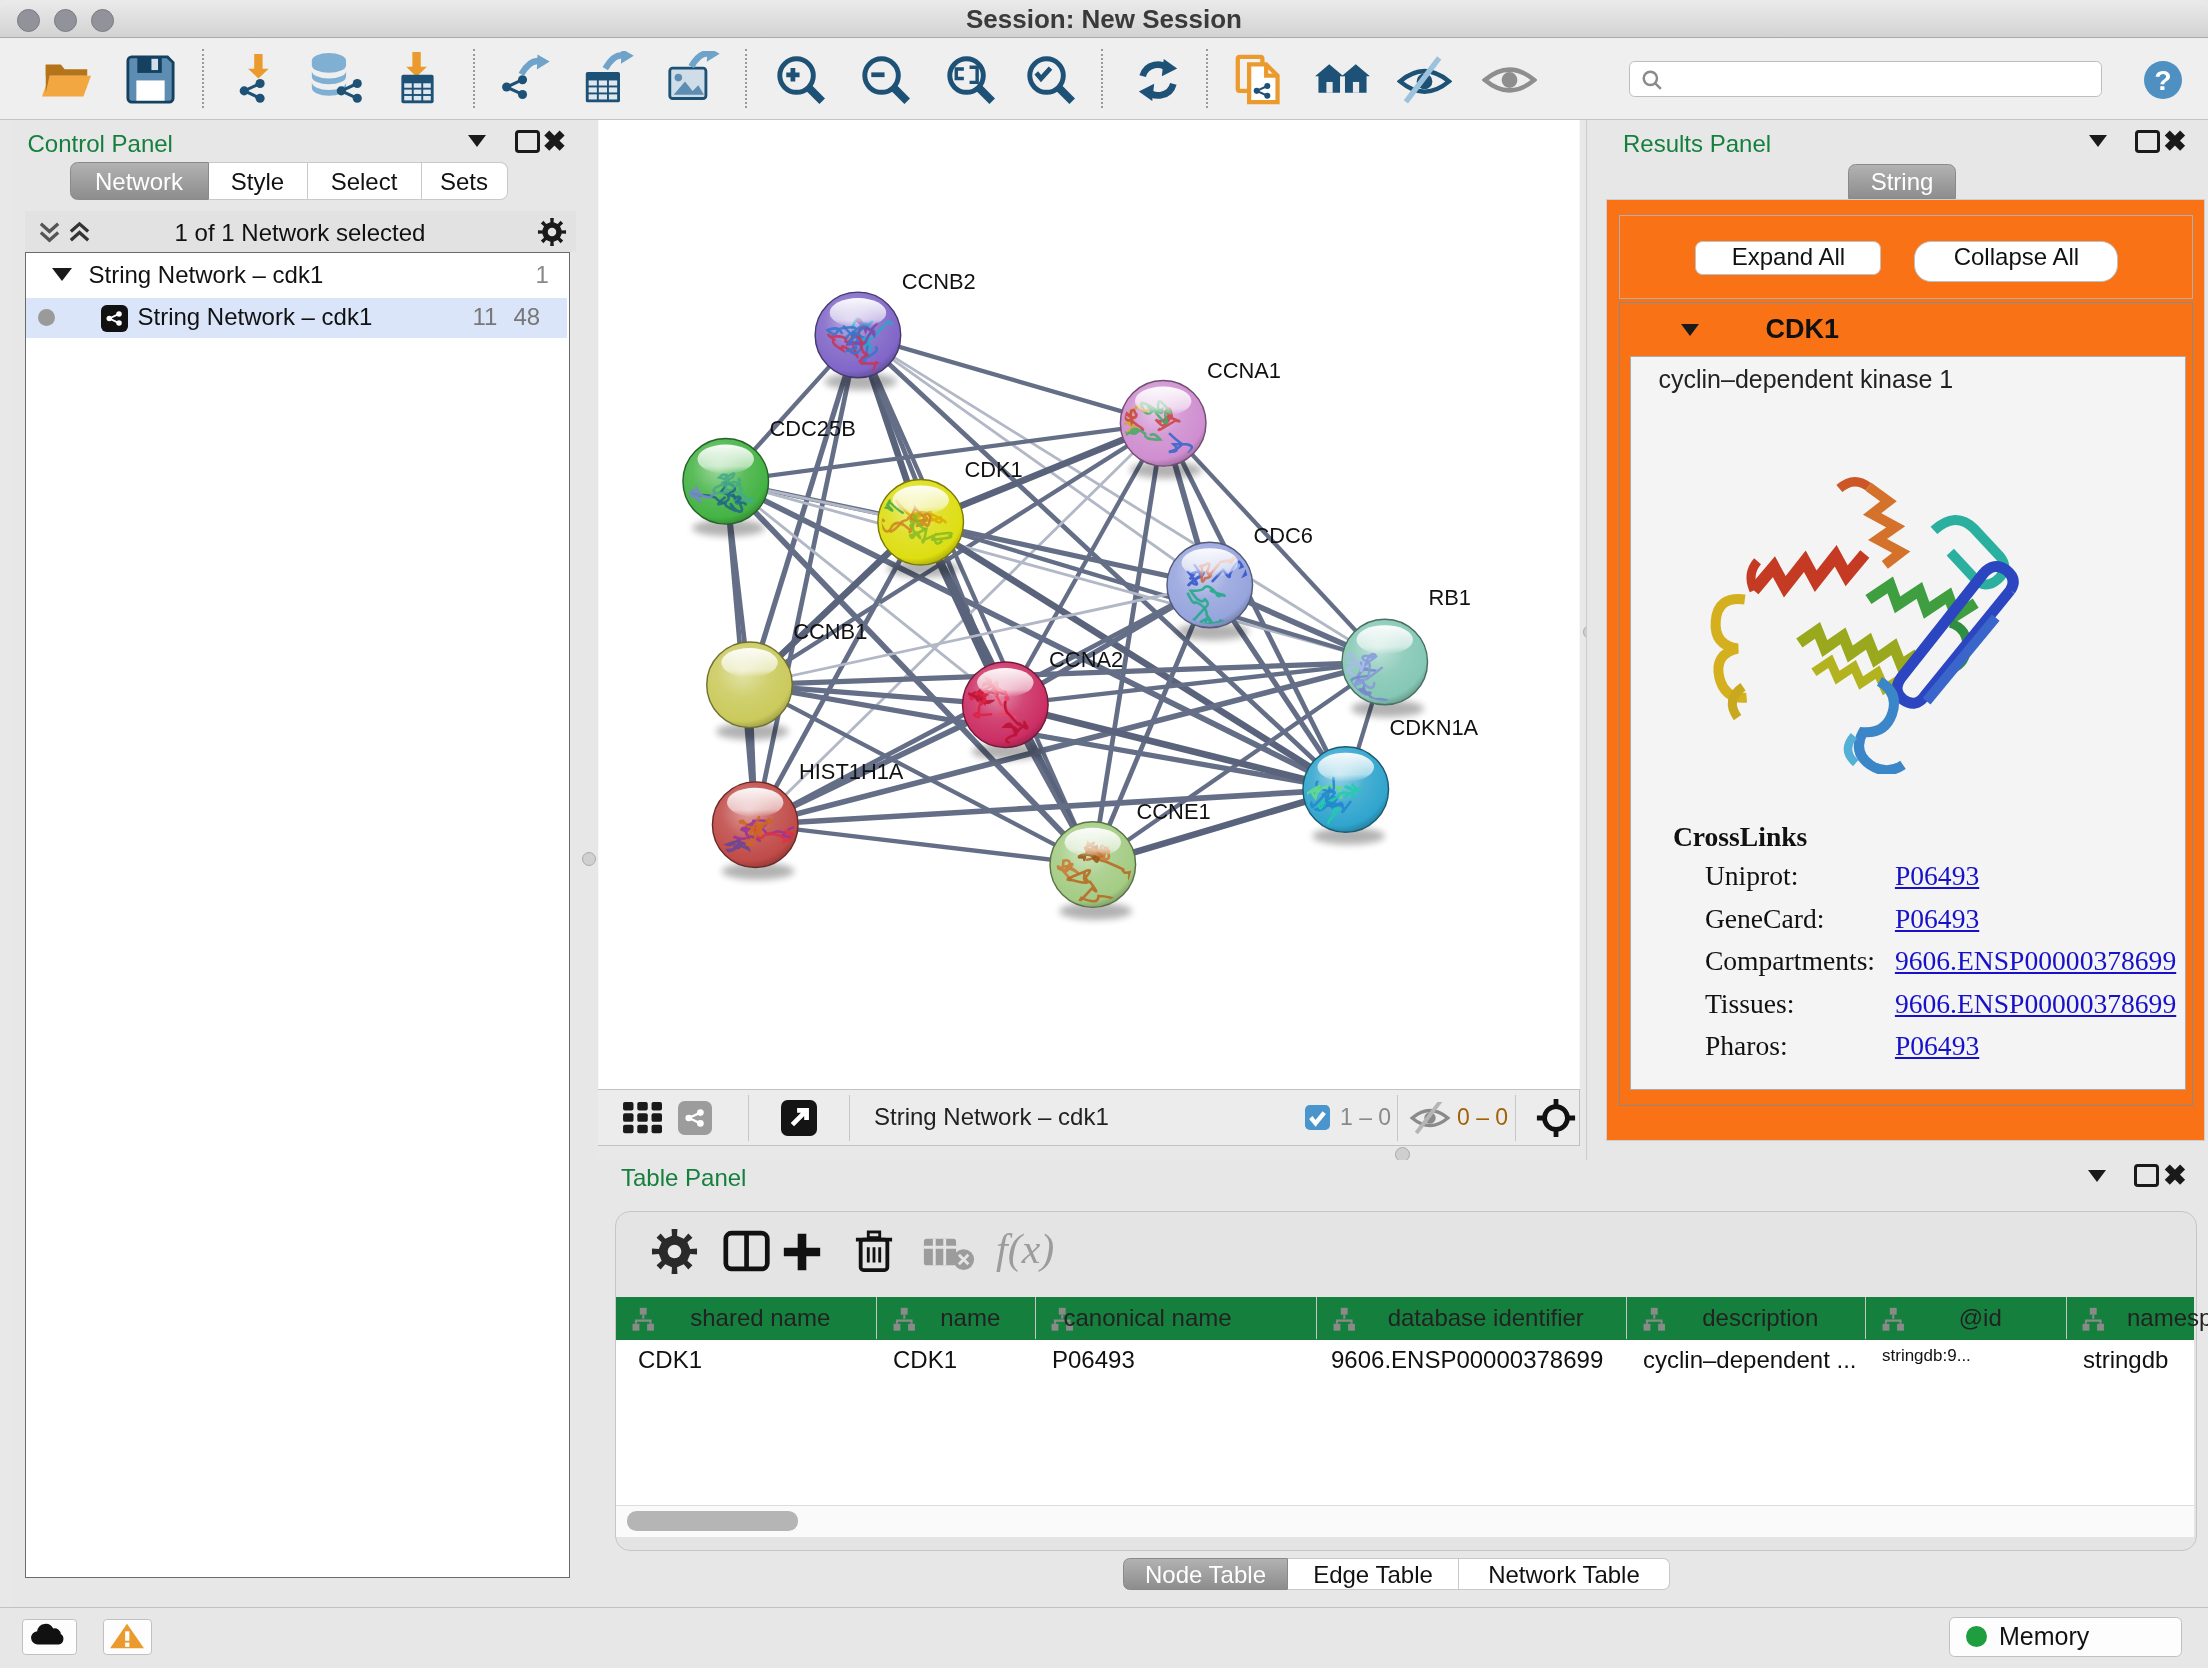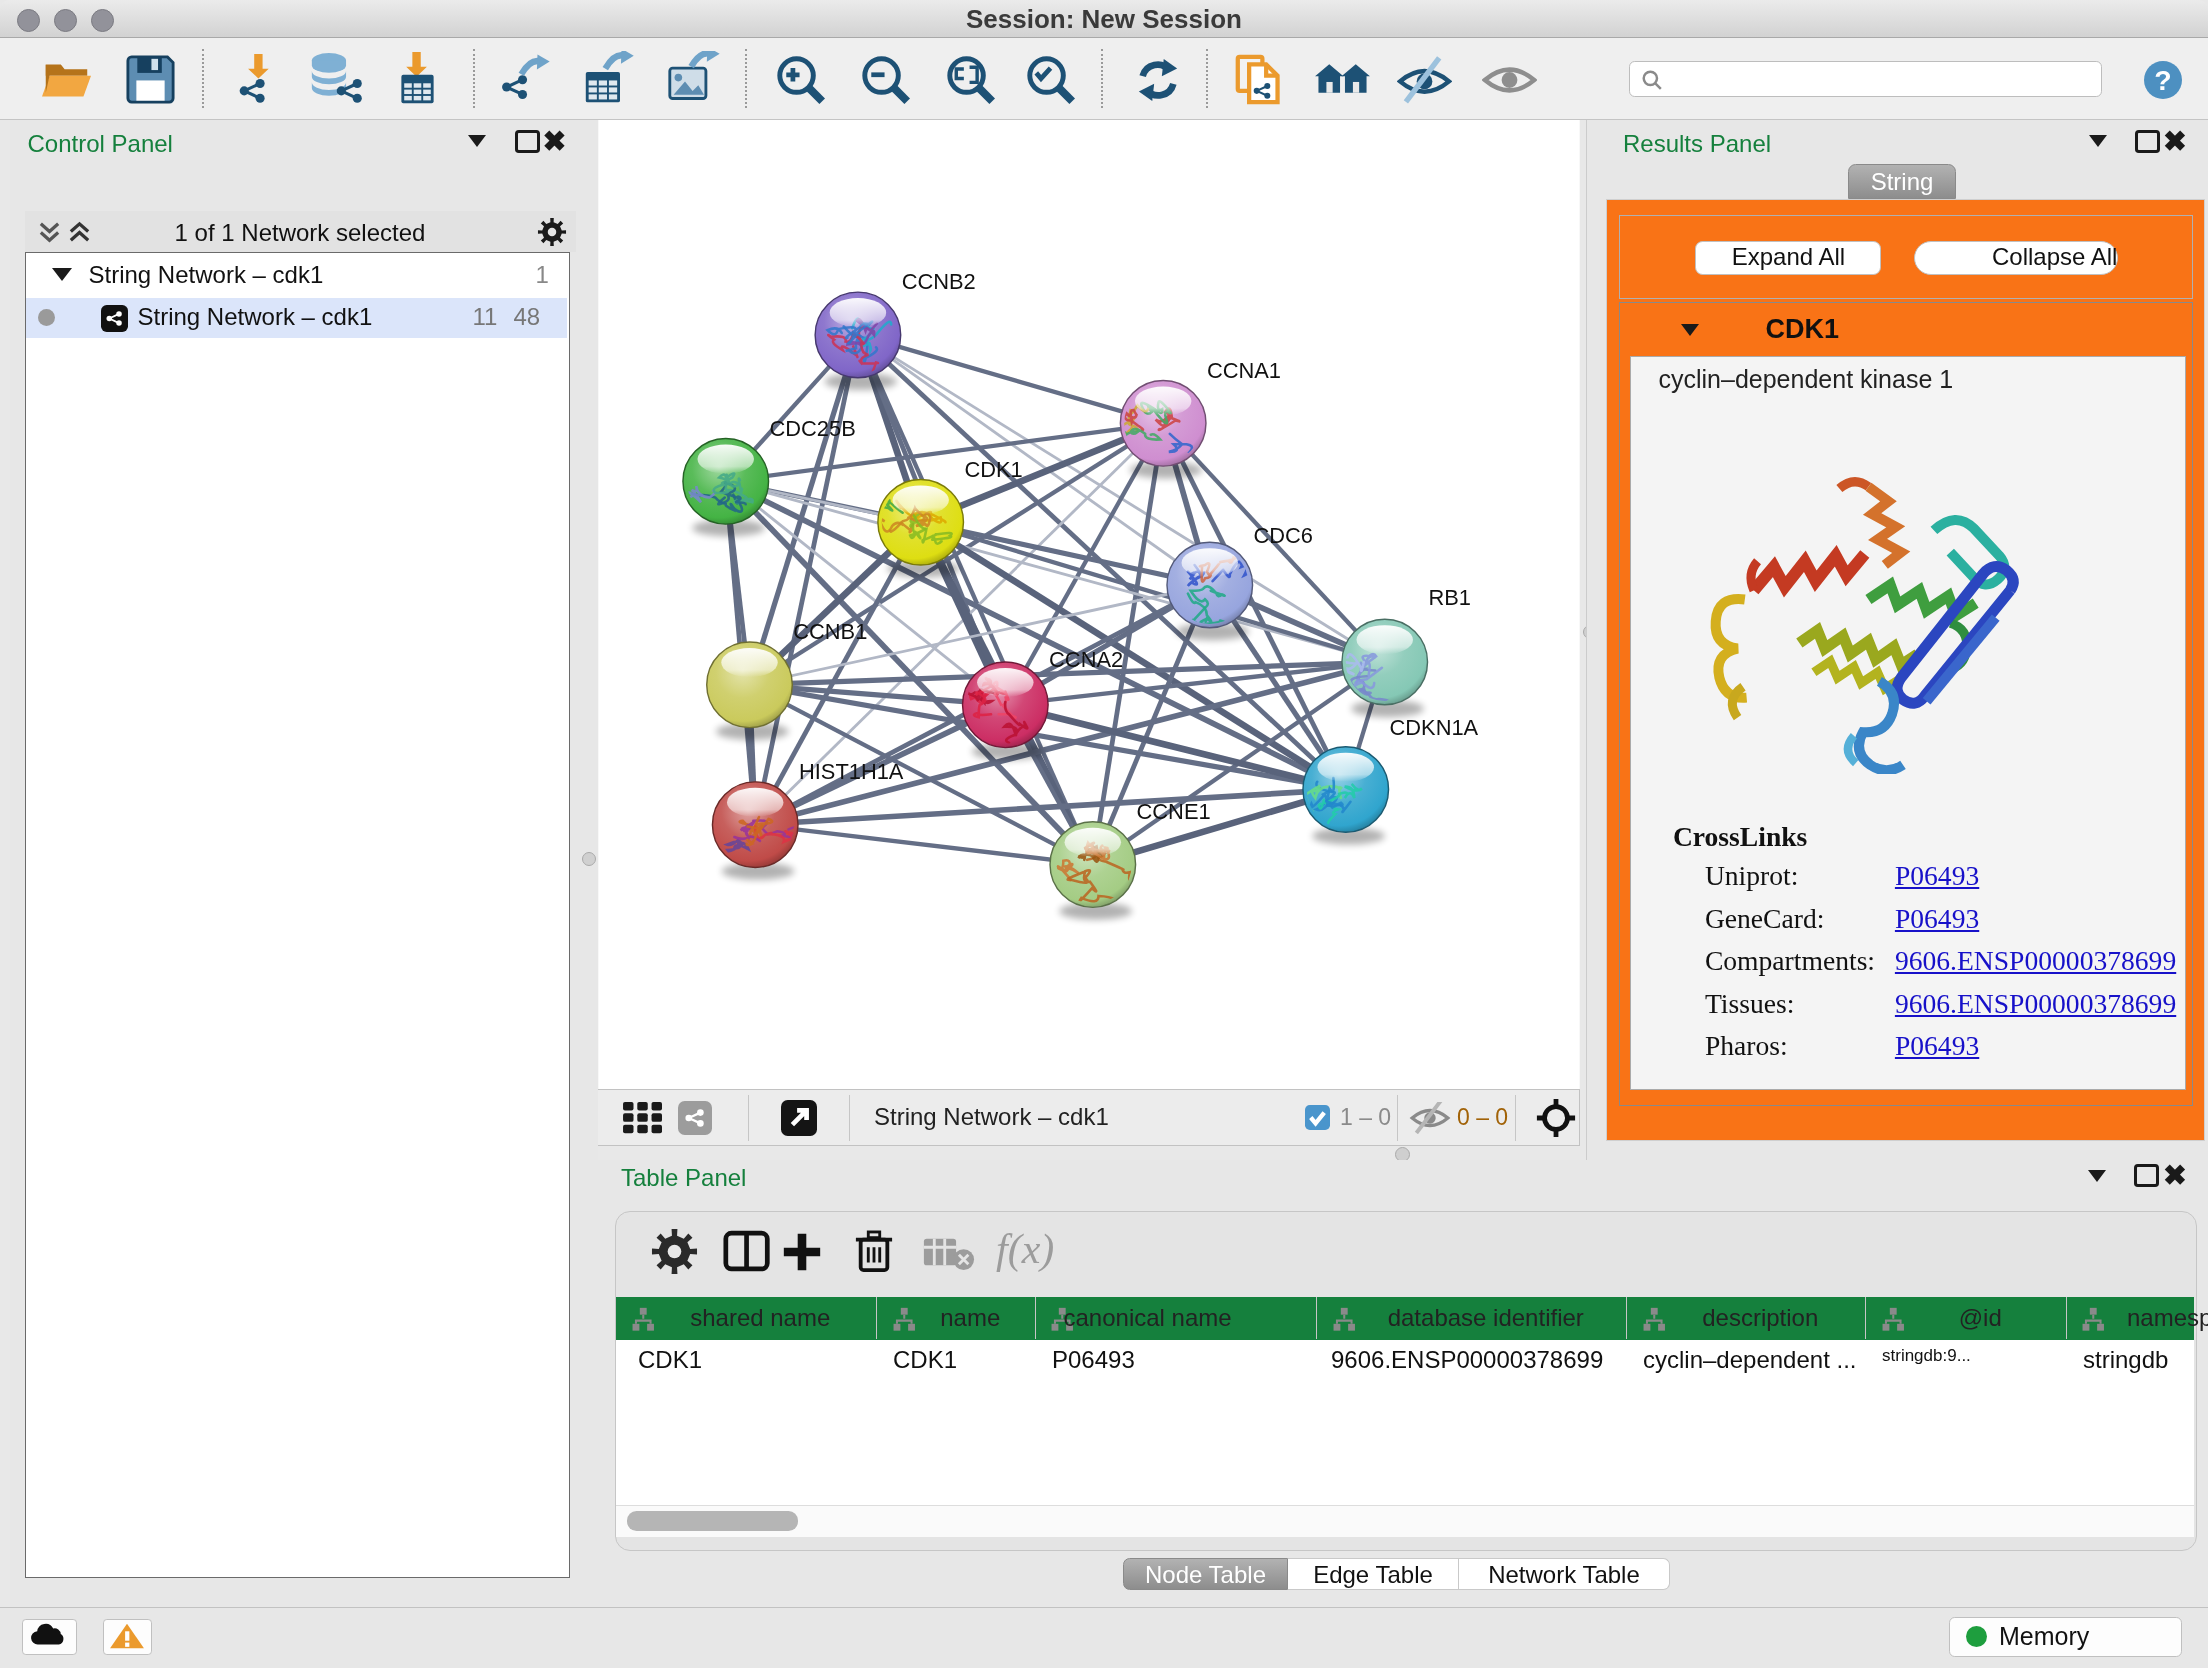--- a/index.html
+++ b/index.html
@@ -153,20 +153,26 @@
         <line x1="18" y1="18" x2="24" y2="24" stroke="#8a8a8a" stroke-width="2.6"></line>
       </svg>
     </div>
     <div style="position:absolute;left:2144px;top:23px;width:38px;height:38px;border-radius:50%;background:#4d90c1;color:#fff;font-size:28.5px;font-weight:bold;text-align:center;line-height:38px">?</div>
   </div>
 <div class="abs" style="left:9.5px;top:120px;width:588px;height:1488px;background:#e7e7e7">
     <div class="abs panelhdr" style="left:18px;top:9.5px">Control Panel</div>
     <div class="abs tri" style="left:458px;top:15px;border-top-width:12.4px;border-left-width:9.5px;border-right-width:9.5px"></div>
     <div class="abs sq" style="left:505px;top:9.5px"></div>
     <div class="abs xx" style="left:533px;top:9.5px">✖</div>
+    <div class="abs" style="left:60px;top:42px;height:38px;display:flex;font-size:24px">
+      <div class="graybtn" style="border-radius:7.6px 0 0 7.6px;border:1px solid #8a8a8a;width:139px;text-align:center;line-height:38px">Network</div>
+      <div class="whitebtn" style="border:1px solid #c9c9c9;border-left:none;width:99px;text-align:center;line-height:38px">Style</div>
+      <div class="whitebtn" style="border:1px solid #c9c9c9;border-left:none;width:114px;text-align:center;line-height:38px">Select</div>
+      <div class="whitebtn" style="border-radius:0 7.6px 7.6px 0;border:1px solid #c9c9c9;border-left:none;width:86px;text-align:center;line-height:38px">Sets</div>
+    </div>
     <div class="abs" style="left:15px;top:91px;width:551px;height:41px;background:#e2e2e2">
       <svg width="25" height="25" viewBox="0 0 26 26" style="position:absolute;left:12.4px;top:8.6px">
         <path d="M4 4 l9 8 l9 -8 M4 13 l9 8 l9 -8" stroke="#555" stroke-width="3.4" fill="none"></path>
       </svg>
       <svg width="25" height="25" viewBox="0 0 26 26" style="position:absolute;left:42px;top:8.6px">
         <path d="M4 12 l9 -8 l9 8 M4 21 l9 -8 l9 8" stroke="#333" stroke-width="3.4" fill="none"></path>
       </svg>
       <div class="abs" style="left:0;width:551px;text-align:center;top:7.6px;font-size:24px;color:#111">1 of 1 Network selected</div>
       <svg width="32" height="32" viewBox="0 0 34 34" style="position:absolute;left:511px;top:4.8px">
         <polygon points="27.4,15.3 31.9,15.1 31.9,18.9 27.4,18.7 25.5,23.1 28.9,26.1 26.1,28.9 23.1,25.5 18.7,27.4 18.9,31.9 15.1,31.9 15.3,27.4 10.9,25.5 7.9,28.9 5.1,26.1 8.5,23.1 6.6,18.7 2.1,18.9 2.1,15.1 6.6,15.3 8.5,10.9 5.1,7.9 7.9,5.1 10.9,8.5 15.3,6.6 15.1,2.1 18.9,2.1 18.7,6.6 23.1,8.5 26.1,5.1 28.9,7.9 25.5,10.9" fill="#1a1a1a"></polygon>
@@ -527,21 +533,21 @@
 <div class="abs" style="left:1395px;top:1147px;width:15px;height:15px;border-radius:50%;background:#cfcfcf;border:1px solid #aaa"></div>
 <div class="abs" style="left:1586px;top:120px;width:622px;height:1041px;background:#e7e7e7;border-left:1.9px solid #cccccc">
     <div class="abs panelhdr" style="left:36px;top:9.5px">Results Panel</div>
     <div class="abs tri" style="left:502px;top:15px;border-top-width:12.4px;border-left-width:9.5px;border-right-width:9.5px"></div>
     <div class="abs sq" style="left:548px;top:9.5px"></div>
     <div class="abs xx" style="left:576px;top:9.5px">✖</div>
     <div class="abs graybtn" style="left:261px;top:44px;width:108px;height:35px;border:1px solid #8a8a8a;border-radius:7.6px 7.6px 0 0;text-align:center;line-height:34px;font-size:24px">String</div>
     <div class="abs" style="left:19px;top:79px;width:599px;height:942px;background:#f97316;border:1px solid #cfcfcf">
       <div class="abs" style="left:12.4px;top:15px;width:574px;height:84px;border:1.9px solid #b0b0b0">
         <div class="abs whitebtn" style="left:75px;top:25px;width:186px;height:34px;border:1.9px solid #c0c0c0;border-radius:7.6px;text-align:center;line-height:30px;font-size:24px">Expand All</div>
-        <div class="abs whitebtn" style="left:294px;top:25px;width:204px;height:34px;border:1.9px solid #c0c0c0;border-radius:17px;text-align:right;line-height:30px;font-size:24px">Collapse All</div>
+        <div class="abs whitebtn" style="left:294px;top:25px;width:204px;height:41px;border:1.9px solid #c0c0c0;border-radius:17px;text-align:center;line-height:30px;font-size:24px">Collapse All</div>
       </div>
       <div class="abs" style="left:12.4px;top:102px;width:574px;height:804px;border:1.9px solid #8a8a8a">
         <div class="abs tri" style="left:61px;top:21px;border-top-width:12.4px;border-left-width:9.5px;border-right-width:9.5px"></div>
         <div class="abs" style="left:145px;top:11.4px;font-size:27px;font-weight:bold;color:#111">CDK1</div>
         <div class="abs" style="left:9.5px;top:53px;width:556px;height:734px;background:#f4f4f4;border:1px solid #aaaaaa">
           <div class="abs" style="left:27.6px;top:7.6px;font-size:25px;color:#222">cyclin–dependent kinase 1</div>
           <div class="abs" style="left:42px;top:97px"><svg width="380" height="320" viewBox="0 0 380 352">
               <path d="M60 160 q-30 -4 -32 24 q-2 26 24 30 q-26 6 -20 32 q6 24 30 22" fill="none" stroke="#d4af1e" stroke-width="11"></path>
               <path d="M58 256 q-20 14 -6 34" fill="none" stroke="#c8a81e" stroke-width="10"></path>
               <path d="M70 150 l22 -26 l12 22 l22 -28 l12 22 l22 -28 l12 22 l20 -24" fill="none" stroke="#c43a22" stroke-width="13"></path>

